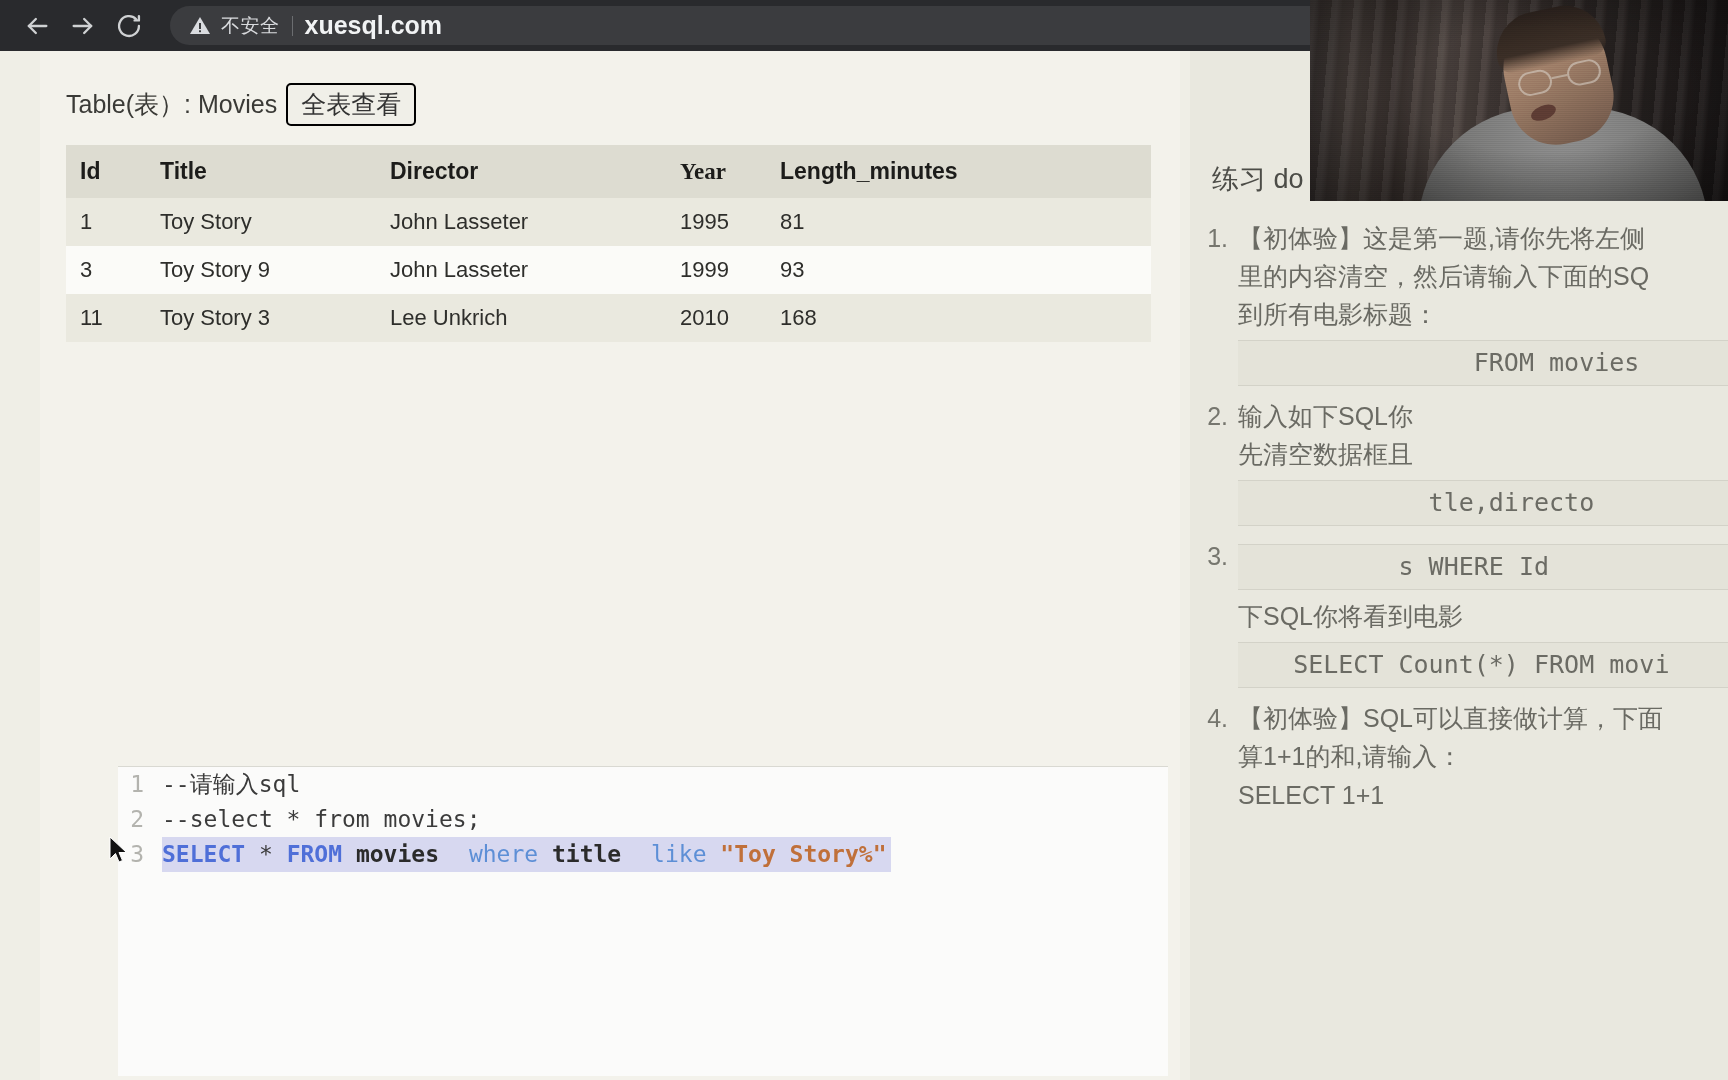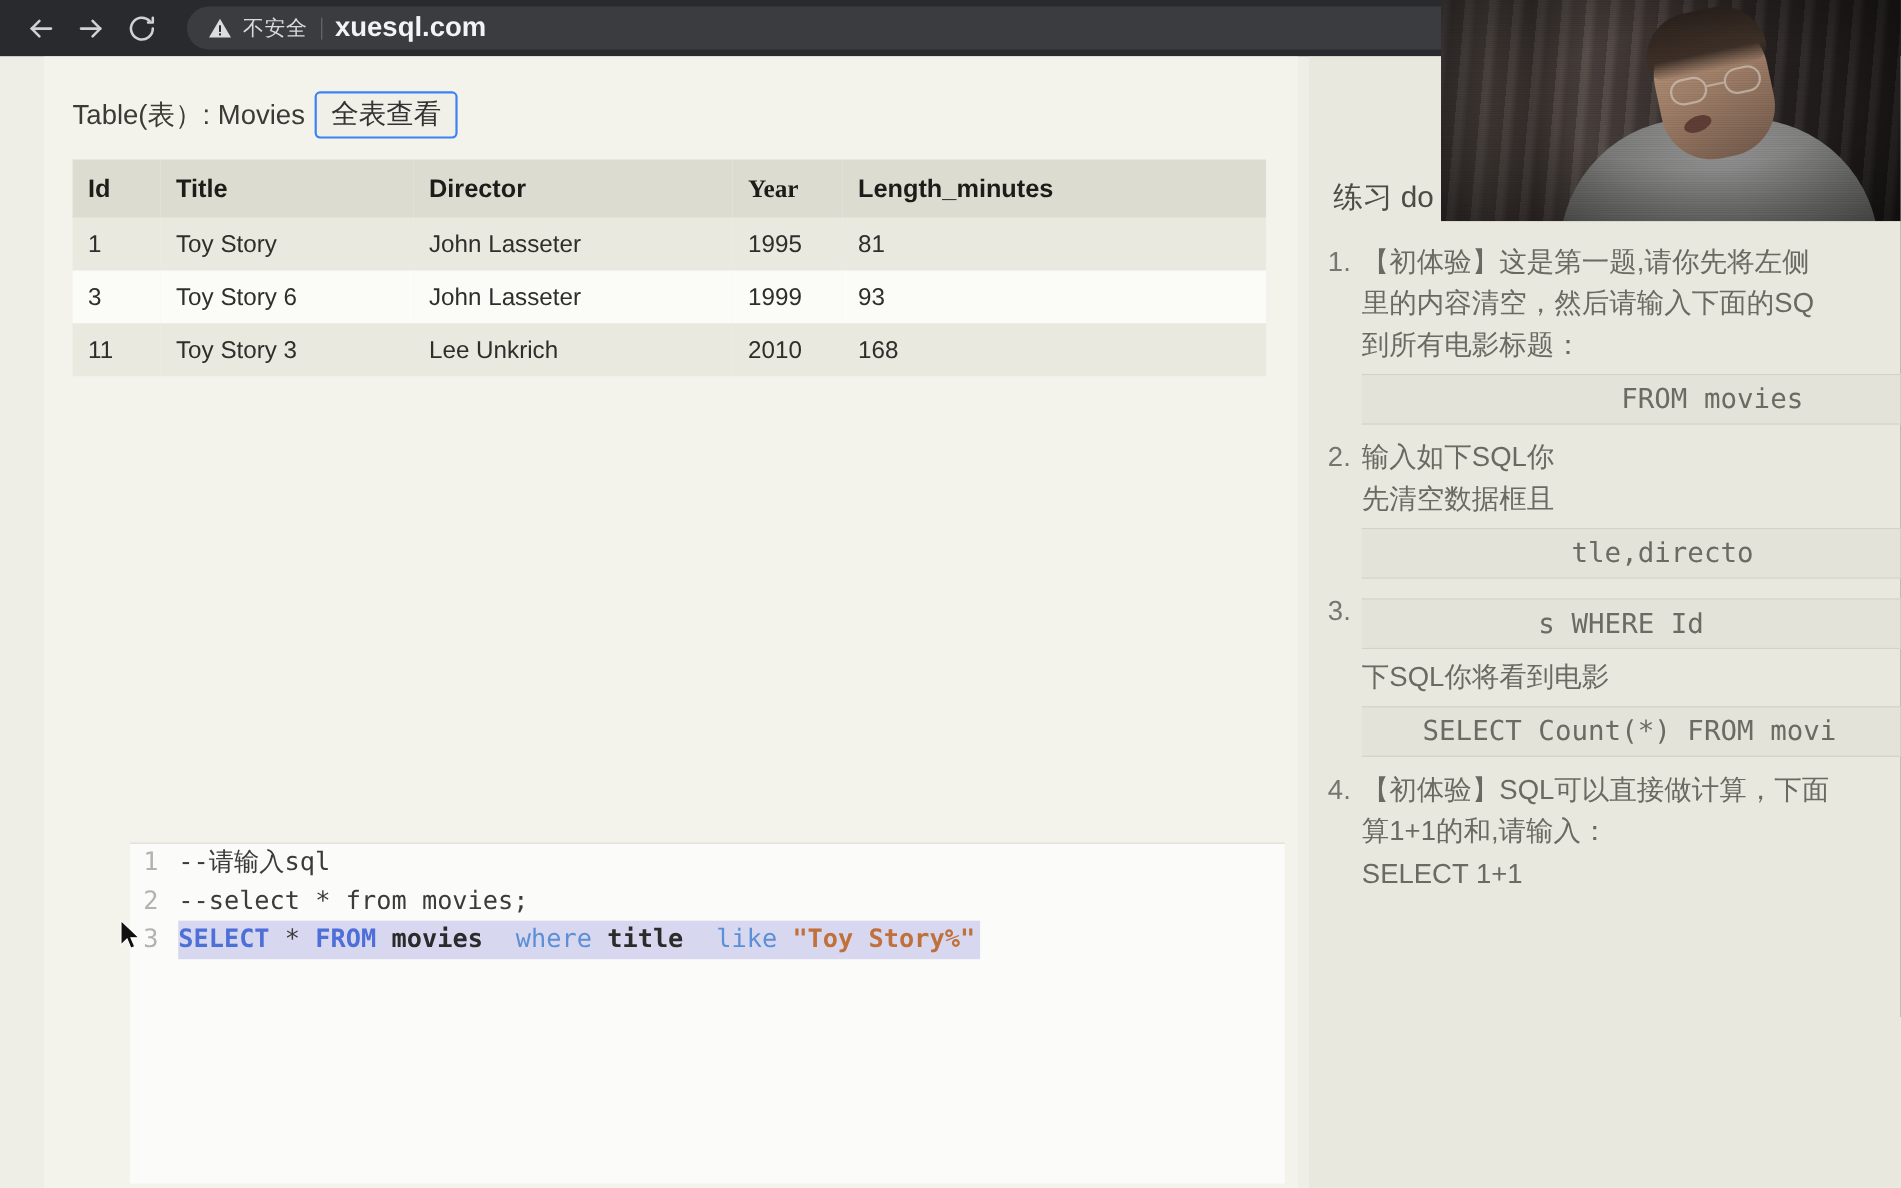--- a/index.html
+++ b/index.html
@@ -6,21 +6,21 @@
   html, body {
     width: 1728px; height: 1080px;
     overflow: hidden;
     background: #000;
     font-family: "Liberation Sans", "DejaVu Sans", sans-serif;
   }
 
   #screen {
     position: relative;
     width: 1728px; height: 1080px;
-    background: #404040;
+    background: #6d28d9;
     overflow: hidden;
     padding-left: 38px;
   }
 
   
   .browser-bar {
     position: absolute; left: 0; top: 0;
     width: 1728px; height: 51px;
     background: #292a2d;
     display: flex; align-items: center;
@@ -84,21 +84,21 @@
 
   
   .table-label {
     position: absolute; left: 26px; top: 32px;
     display: flex; align-items: center;
     font-size: 25px; color: #3a3a36;
     white-space: nowrap;
   }
   .table-label .btn-all {
     margin-left: 9px;
-    border: 2px solid #3b82f6;
+    border: 2px solid #000000;
     border-radius: 5px;
     background: #f0efe8;
     padding: 7px 13px;
     font-size: 25px;
     color: #333;
     line-height: 1;
   }
 
   
   .data-table {
@@ -401,21 +401,21 @@
         <tbody>
           <tr class="r-even">
             <td>1</td>
             <td>Toy Story</td>
             <td>John Lasseter</td>
             <td>1995</td>
             <td>81</td>
           </tr>
           <tr class="r-odd">
             <td>3</td>
-            <td>Toy Story 6</td>
+            <td>Toy Story 9</td>
             <td>John Lasseter</td>
             <td>1999</td>
             <td>93</td>
           </tr>
           <tr class="r-even">
             <td>11</td>
             <td>Toy Story 3</td>
             <td>Lee Unkrich</td>
             <td>2010</td>
             <td>168</td>

